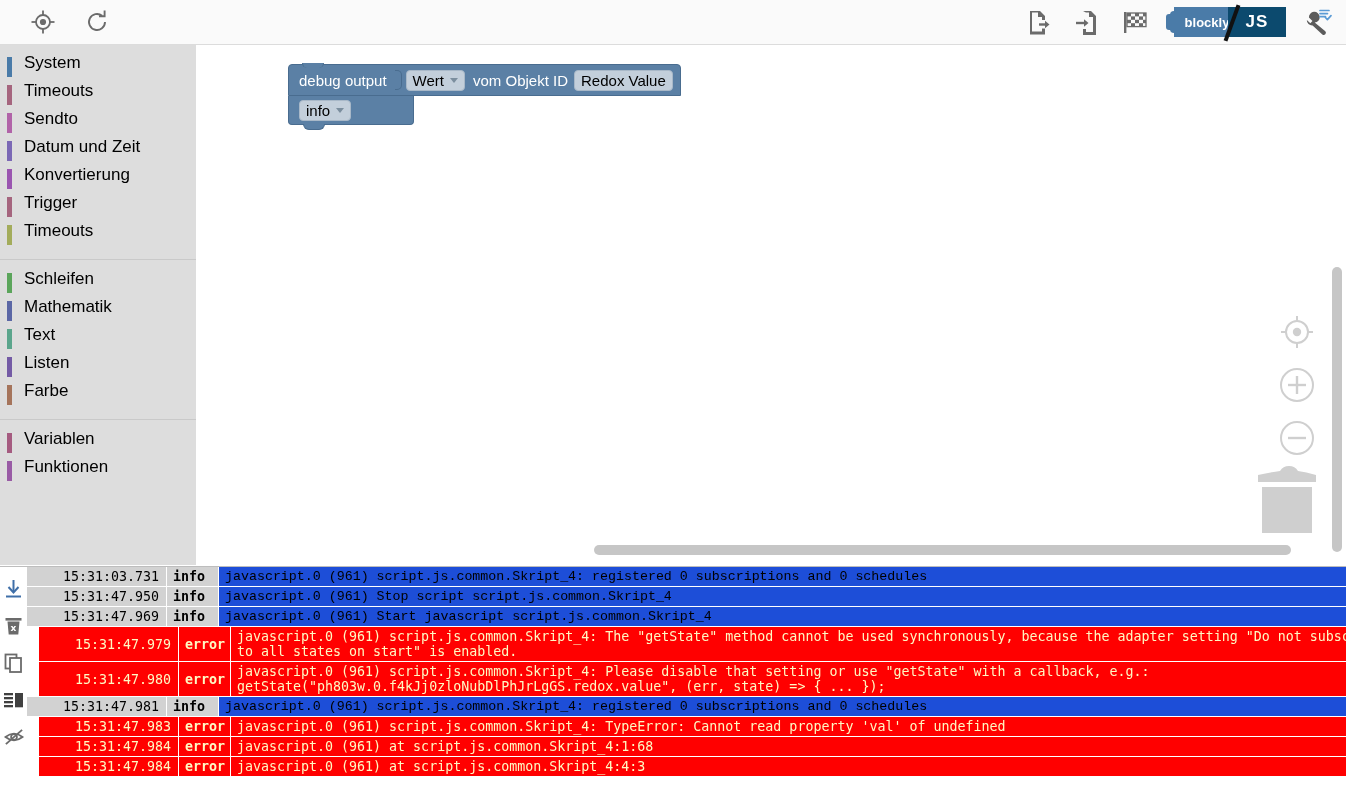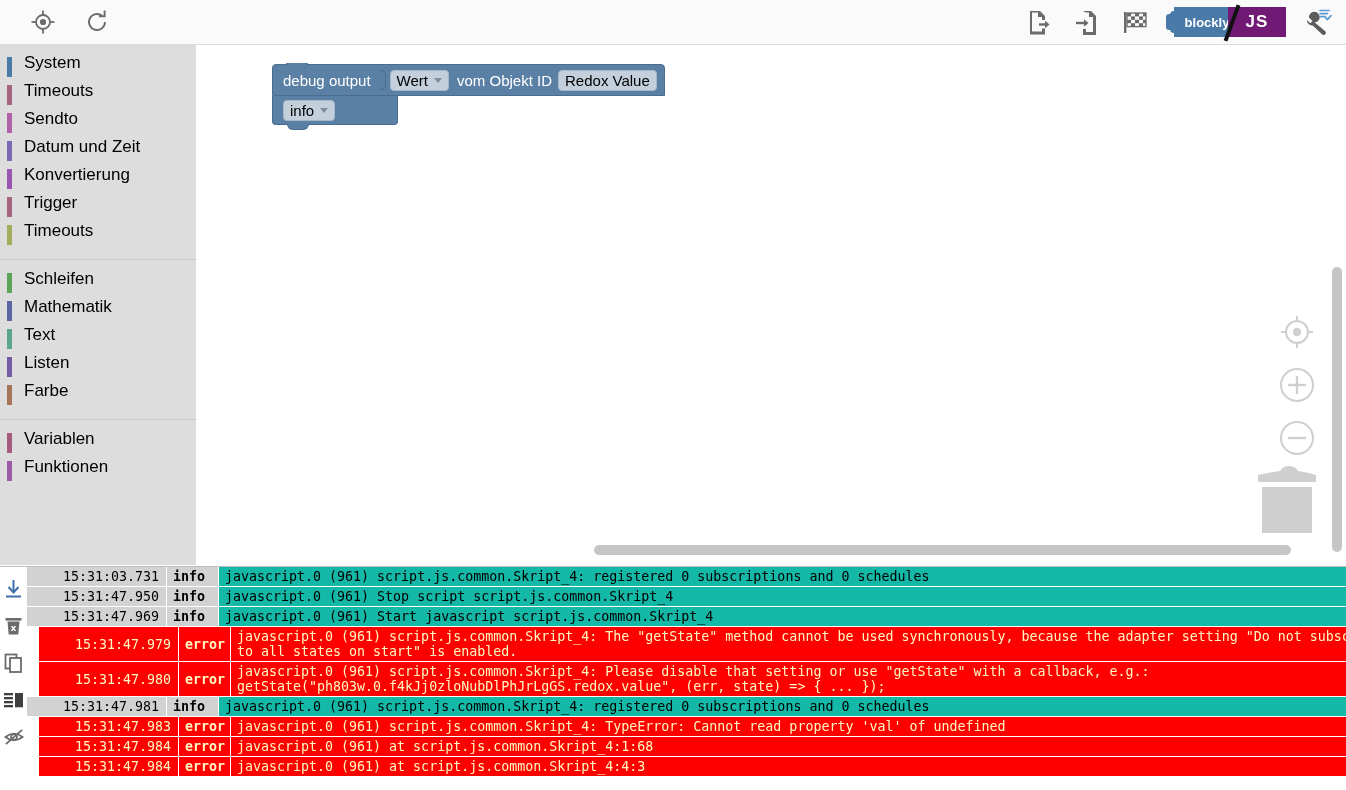--- a/index.html
+++ b/index.html
@@ -36,21 +36,21 @@
     display: flex; align-items: center; cursor: pointer;
   }
   .lang-left {
     position: absolute; left: 8px; top: 0;
     width: 66px; height: 30px; background: #4a7ba8;
     display: flex; align-items: center; justify-content: center;
     color: #fff; font-size: 13px; font-weight: bold;
   }
   .lang-right {
     position: absolute; left: 62px; top: 0;
-    width: 58px; height: 30px; background: #701a75;
+    width: 58px; height: 30px; background: #0c4a6e;
     display: flex; align-items: center; justify-content: center;
     color: #ffffff; font-size: 17px; font-weight: bold; letter-spacing: 1px;
   }
   .lang-notch {
     position: absolute; left: 0; top: 7px;
     width: 10px; height: 16px; background: #4a7ba8;
     border-radius: 3px 0 0 3px;
   }
   .lang-notch:after{
     content:""; position:absolute; left:4px; top:-3px;
@@ -104,21 +104,21 @@
     position:absolute; inset:0;
     background-image:
       linear-gradient(to right, #ffffff 0 10px, transparent 10px 17px, #ffffff 17px 27.5px),
       linear-gradient(to bottom, #ffffff 0 10px, transparent 10px 17px, #ffffff 17px 27.5px);
     background-size: 27.5px 27.5px;
     background-position: 12px 10px;
     pointer-events:none;
   }
 
   
-  .block-wrap { position: absolute; left: 76px; top: 19px; z-index: 4; }
+  .block-wrap { position: absolute; left: 92px; top: 19px; z-index: 4; }
   .block-row2 {
     display: flex; align-items: center;
     height: 28px; padding: 0 6px 0 10px;
   }
   .block-label { font-size: 15px; color: #fff; white-space: nowrap; }
   .block-notch-top {
     position: absolute; left: 14px; top: -1px;
     width: 22px; height: 5px;
     background: #5b80a5;
     border-left: 1px solid #496c8f; border-right: 1px solid #496c8f;
@@ -234,21 +234,21 @@
     padding-left: 6px;
   }
   .log-row .msg {
     flex: 1 1 auto; padding: 2px 0 2px 6px;
     overflow: hidden;
   }
   .log-row .msg .line { display: block; }
   .log-row.info { background: #d2d2d2; color: #000; }
   .log-row.info .ts { background: #d2d2d2; }
   .log-row.info .sev { background: #d2d2d2; }
-  .log-row.info .msg { background: #14b8a6; }
+  .log-row.info .msg { background: #1d4ed8; font-family: Liberation Mono, monospace; }
   .log-row.error { color: #fef9c3; padding-left: 12px; }
   .log-row.error .ts { background: #ff0000; }
   .log-row.error .sev { background: #ff0000; }
   .log-row.error .msg { background: #ff0000; }
   .log-row.error .ts, .log-row.error .sev { border-right: 1px solid #ffffff; }
   .log-row.info .ts, .log-row.info .sev { border-right: 1px solid #ffffff; }
   .log-row.two .ts, .log-row.two .sev { align-items: center; }
 </style>
 </head>
 <body>

